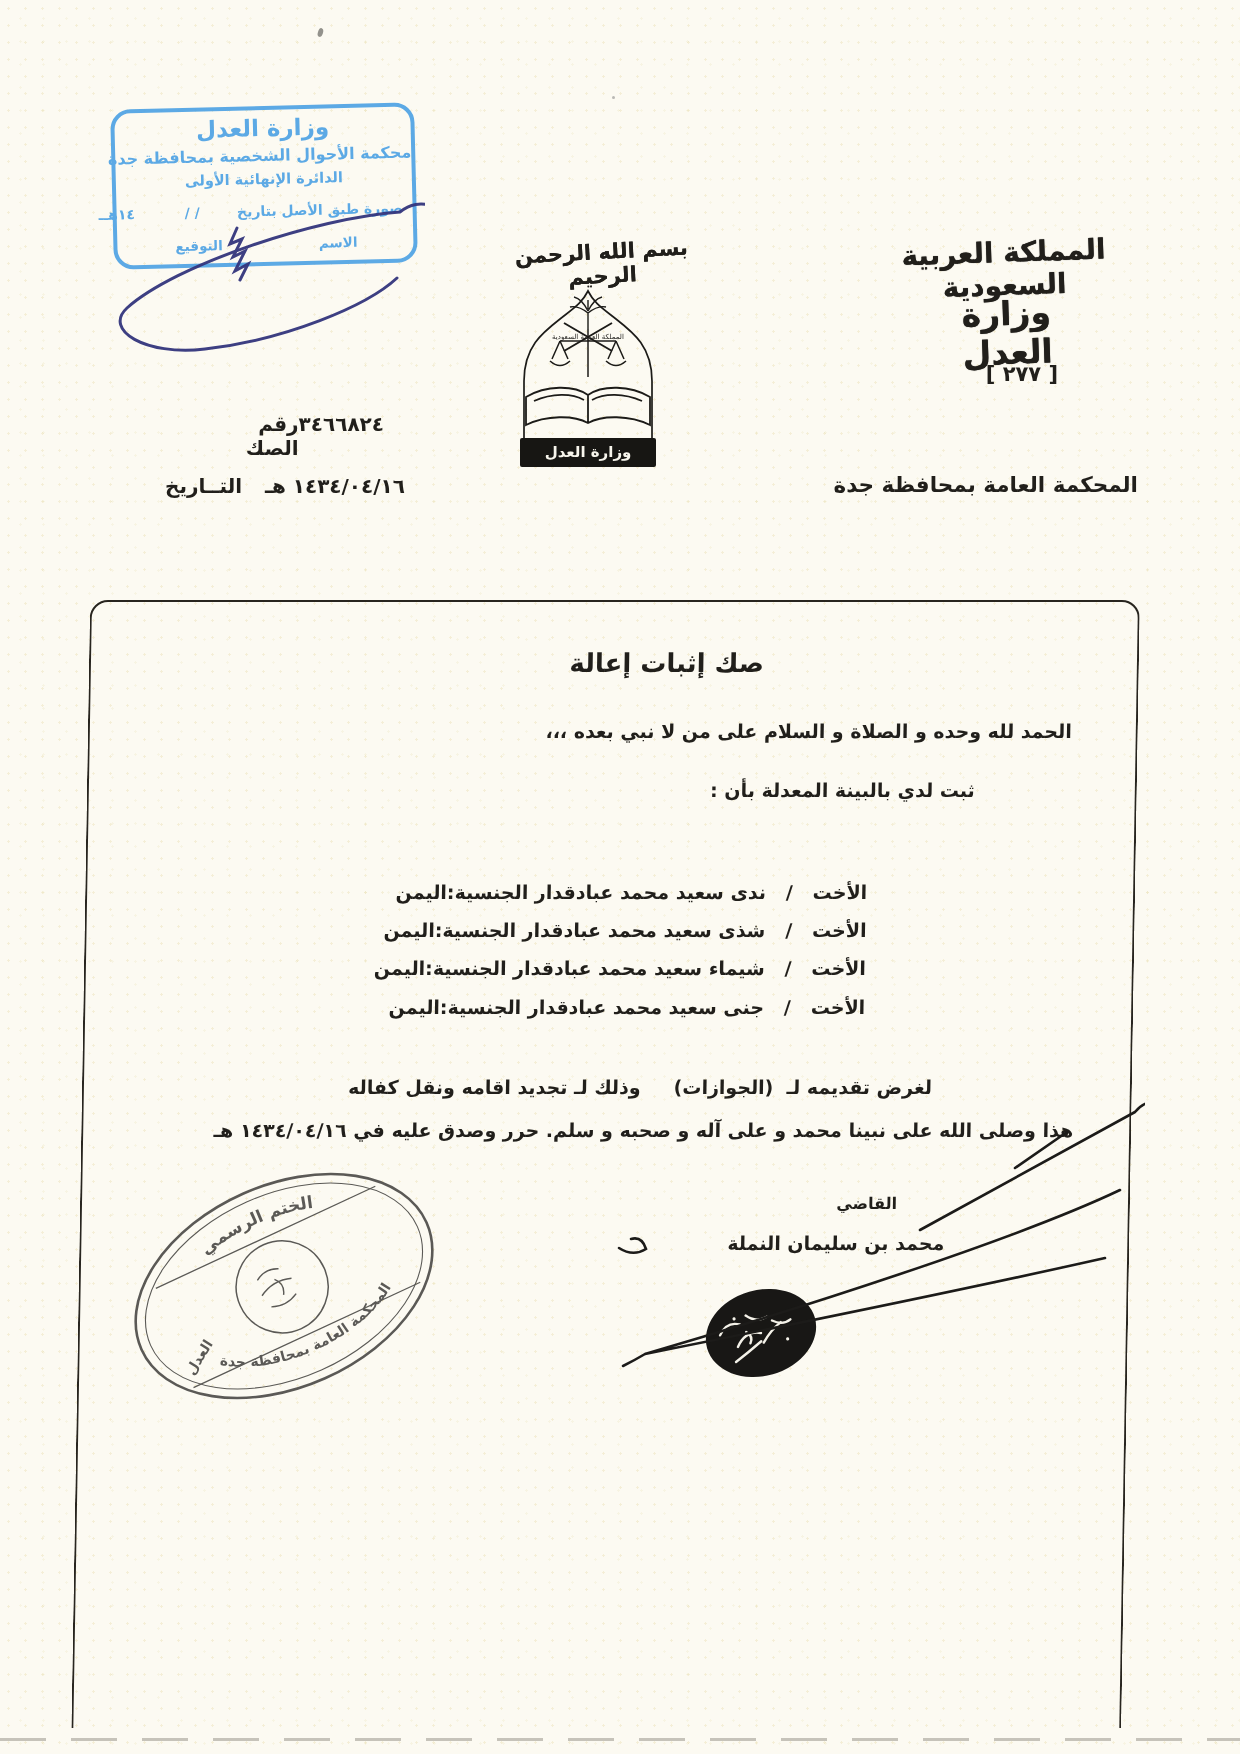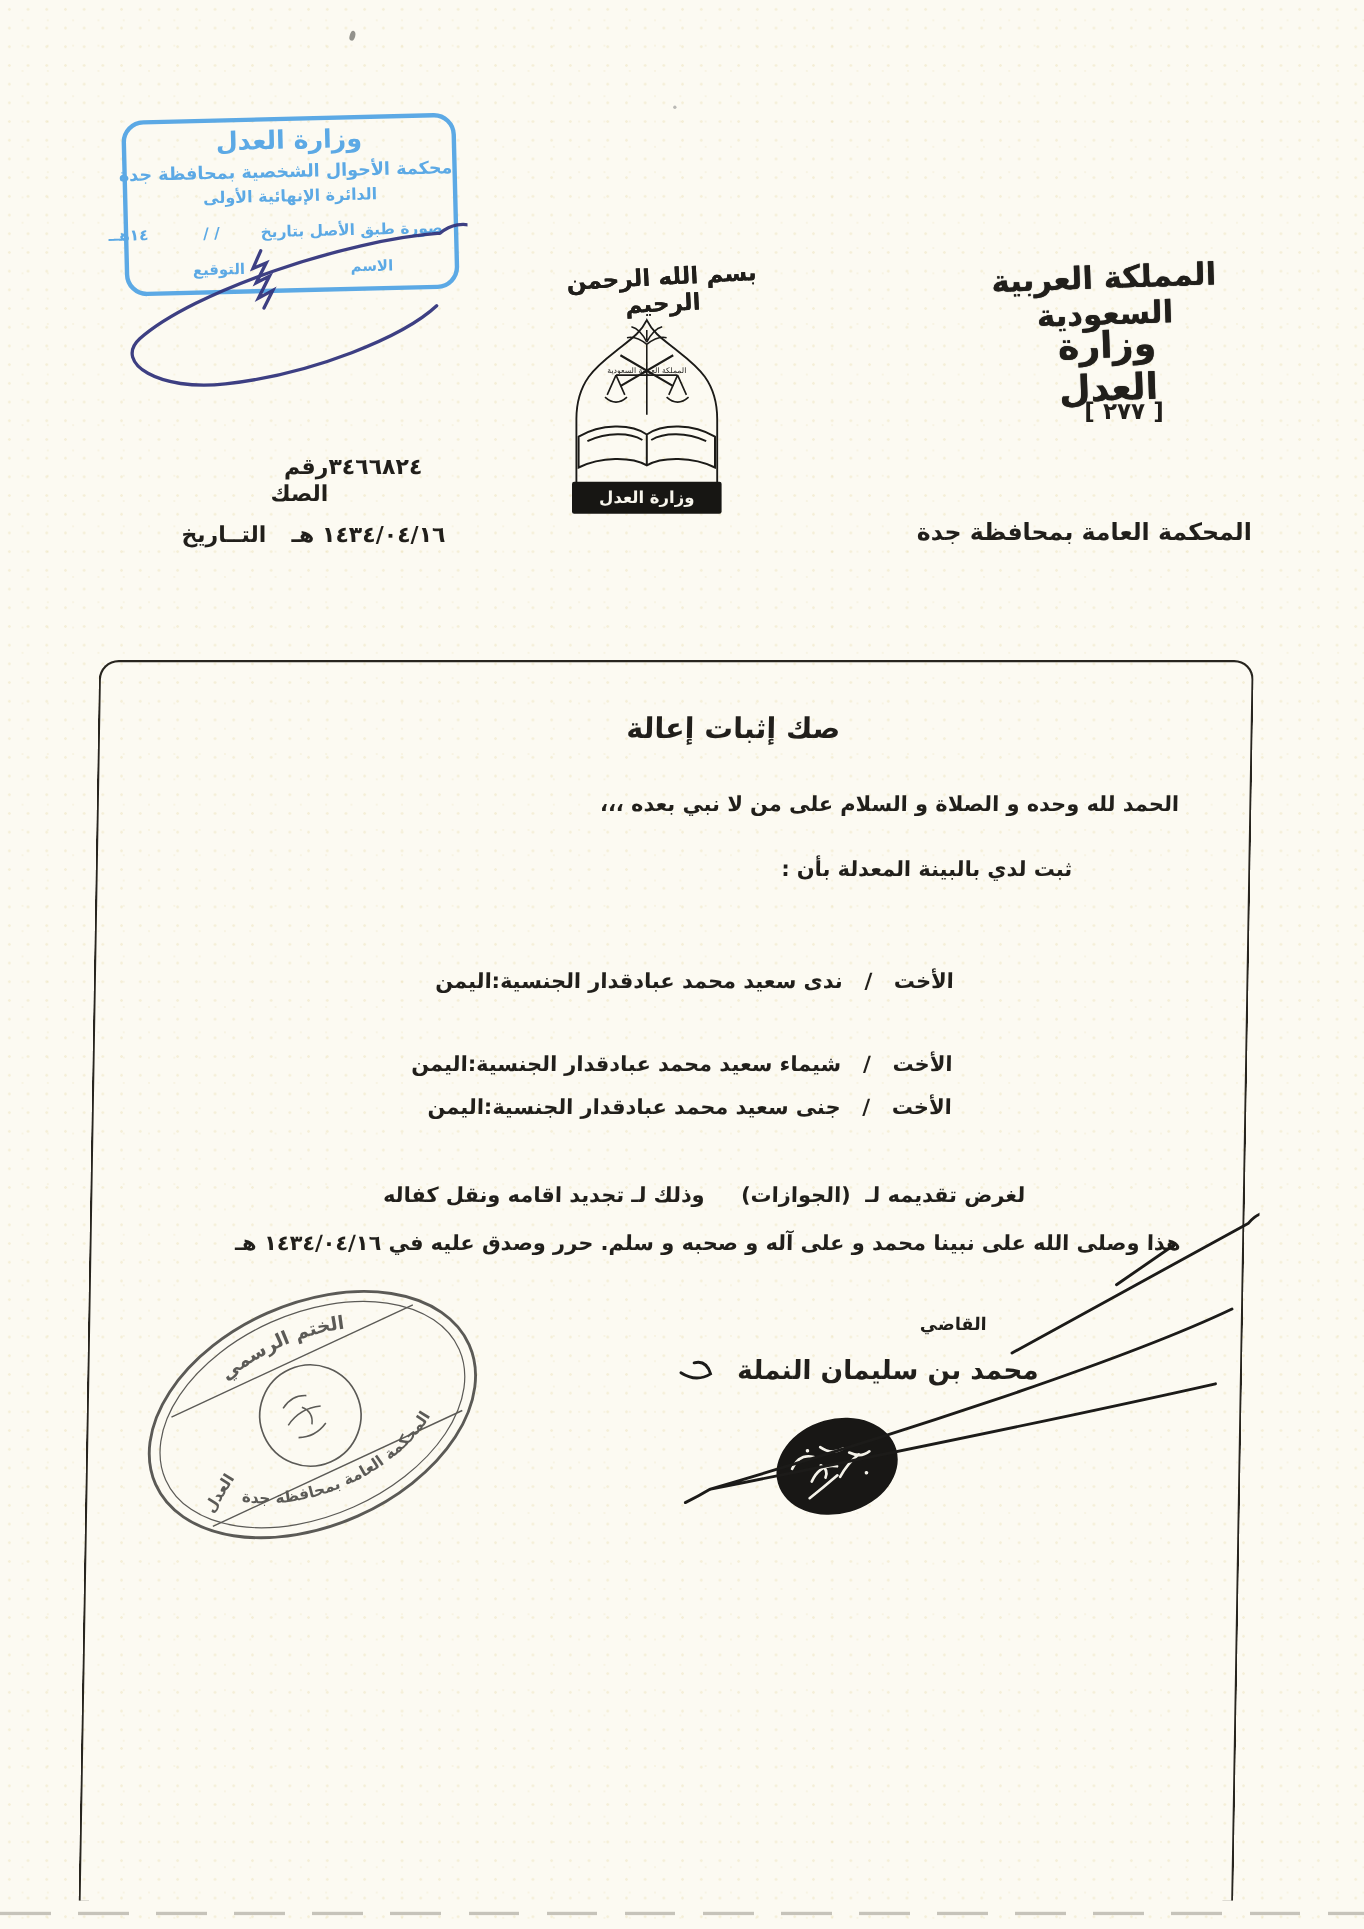--- a/index.html
+++ b/index.html
@@ -53,21 +53,21 @@
   .l-proven{top:177px;right:160px;font-size:19px;}
   .l-subject{top:227px;right:28px;font-size:19.5px;}
   .l-dep0{top:279px;right:266px;font-size:19px;}
   .l-dep1{top:317px;right:266px;font-size:19px;}
   .l-dep2{top:355px;right:266px;font-size:19px;}
   .l-dep3{top:394px;right:266px;font-size:19px;}
   .l-dep4{top:434px;right:266px;font-size:19px;}
   .l-purpose{top:474px;right:198px;font-size:19px;}
   .l-closing{top:517px;right:56px;font-size:19px;}
   .l-judge{top:592px;right:231px;font-size:16px;}
-  .l-judge-name{top:630px;right:183px;font-size:24px;}
+  .l-judge-name{top:630px;right:183px;font-size:19px;}
   
   .speck1{left:318px;top:28px;width:5px;height:9px;background:#5a5a55;border-radius:40% 60% 50% 50%;
     transform:rotate(18deg);opacity:.65;}
   .speck2{left:612px;top:96px;width:3px;height:3px;background:#777;border-radius:50%;opacity:.5;}
   .bottom-edge{left:0;top:1738px;width:1240px;height:3px;opacity:.55;
     background:repeating-linear-gradient(90deg,#9a968c 0 46px,transparent 46px 71px);}
   svg{display:block;}
 </style>
 </head>
 <body>
@@ -121,20 +121,21 @@
     <span>التــاريخ</span>
     <span>١٤٣٤/٠٤/١٦ هـ</span>
   </div>
   <div class="abs court-name">المحكمة العامة بمحافظة جدة</div>
 
   <div class="abs main-box">
     <div class="bx deed-title">صك إثبات إعالة</div>
     <div class="bx l-praise">الحمد لله وحده و الصلاة و السلام على من لا نبي بعده ،،،</div>
     <div class="bx l-proven">ثبت لدي بالبينة المعدلة بأن :</div>
     <div class="bx l-dep0">الأخت   /   ندى سعيد محمد عبادقدار الجنسية:اليمن</div>
+    <div class="bx l-dep1">الأخت   /   شذى سعيد محمد عبادقدار الجنسية:اليمن</div>
     <div class="bx l-dep2">الأخت   /   شيماء سعيد محمد عبادقدار الجنسية:اليمن</div>
     <div class="bx l-dep3">الأخت   /   جنى سعيد محمد عبادقدار الجنسية:اليمن</div>
     <div class="bx l-purpose">لغرض تقديمه لـ  (الجوازات)     وذلك لـ تجديد اقامه ونقل كفاله</div>
     <div class="bx l-closing">هذا وصلى الله على نبينا محمد و على آله و صحبه و سلم. حرر وصدق عليه في ١٤٣٤/٠٤/١٦ هـ</div>
     <div class="bx l-judge">القاضي</div>
     <div class="bx l-judge-name">محمد بن سليمان النملة</div>
   </div>
 
   <svg class="abs" style="left:112px;top:1158px;" width="345" height="255" viewBox="0 0 345 255">
     <g transform="rotate(-24 172 128)" fill="none" stroke="#3f3e3b" opacity=".85">

